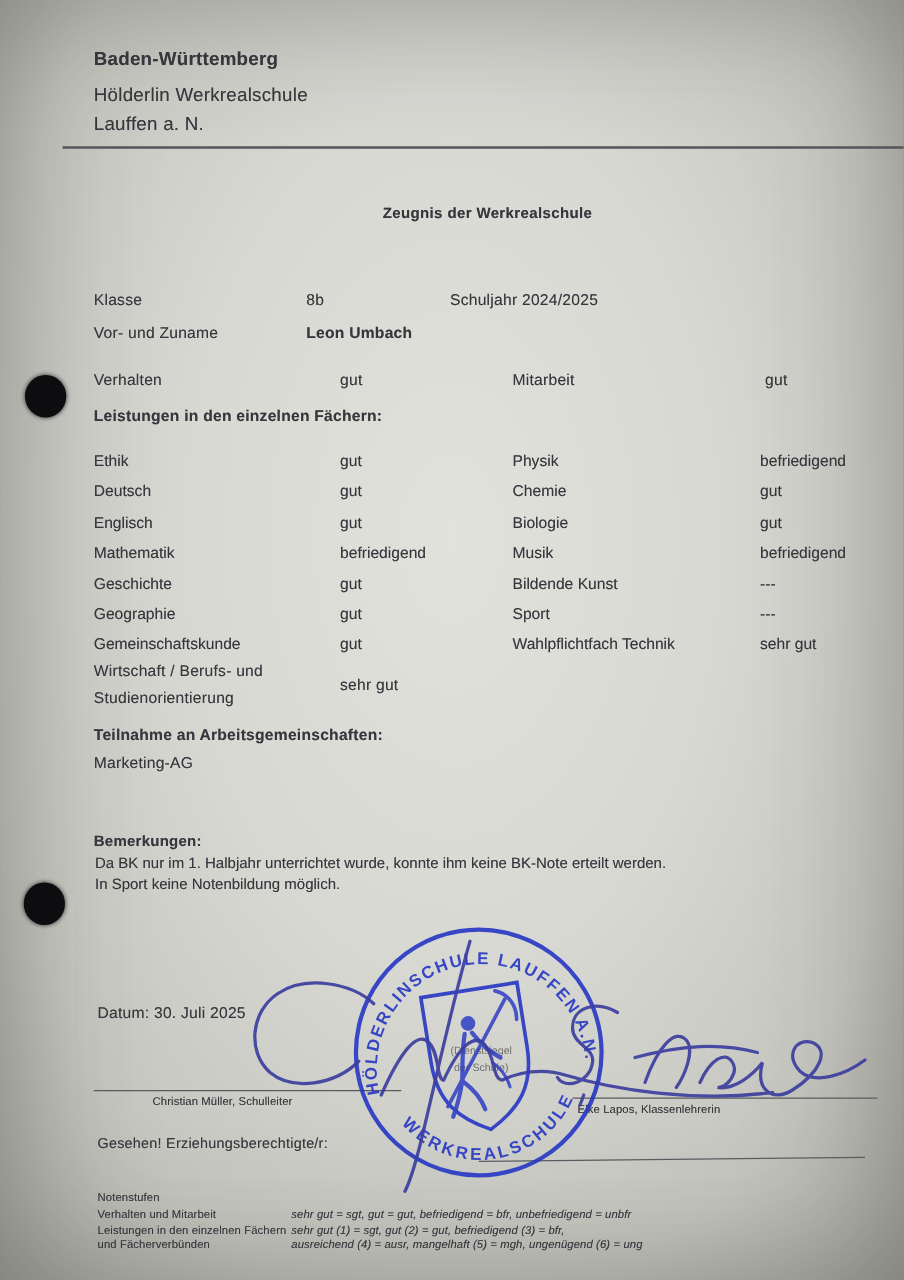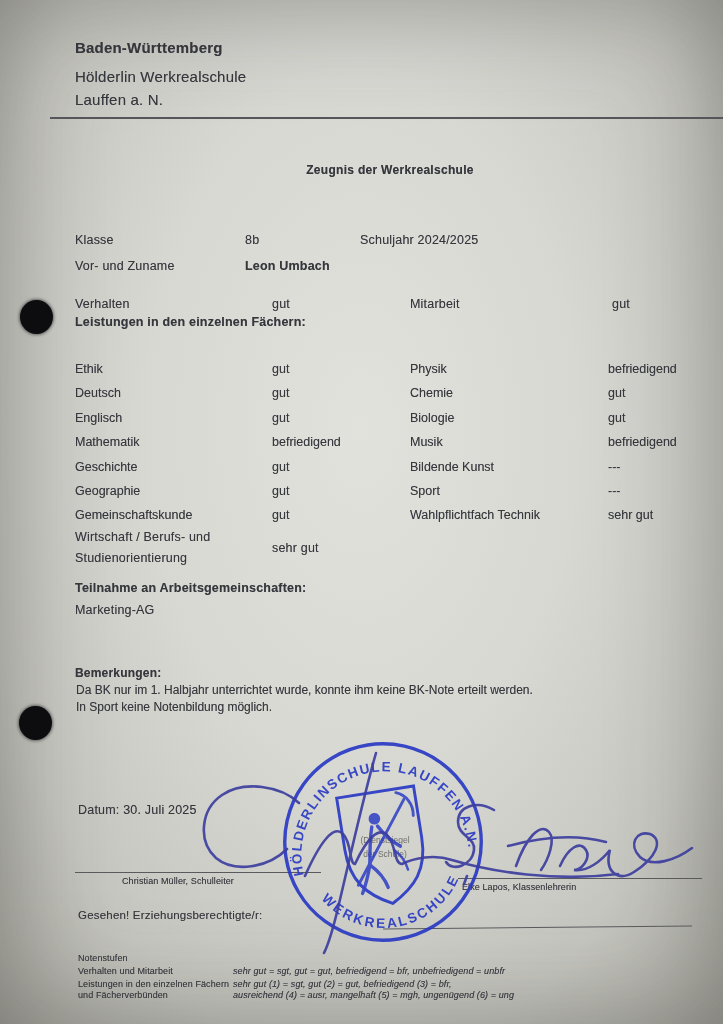--- a/index.html
+++ b/index.html
@@ -59,21 +59,21 @@
   <div class="t" style="left:245px;top:233px;">8b</div>
   <div class="t" style="left:360px;top:233px;">Schuljahr 2024/2025</div>
   <div class="t" style="left:75px;top:259px;">Vor- und Zuname</div>
   <div class="t b" style="left:245px;top:259px;">Leon Umbach</div>
 
   <div class="t" style="left:75px;top:297px;">Verhalten</div>
   <div class="t" style="left:272px;top:297px;">gut</div>
   <div class="t" style="left:410px;top:297px;">Mitarbeit</div>
   <div class="t" style="left:612px;top:297px;">gut</div>
 
-  <div class="t b" style="left:75px;top:315px;">Leistungen in den einzelnen Fächern:</div>
+  <div class="t b" style="left:75px;top:326px;">Leistungen in den einzelnen Fächern:</div>
 
   <div class="col col-l">
 
       <div class="grade-row">
         <span class="subj">Ethik</span>
         <span class="grade">gut</span>
       </div>
 
       <div class="grade-row">
         <span class="subj">Deutsch</span>

